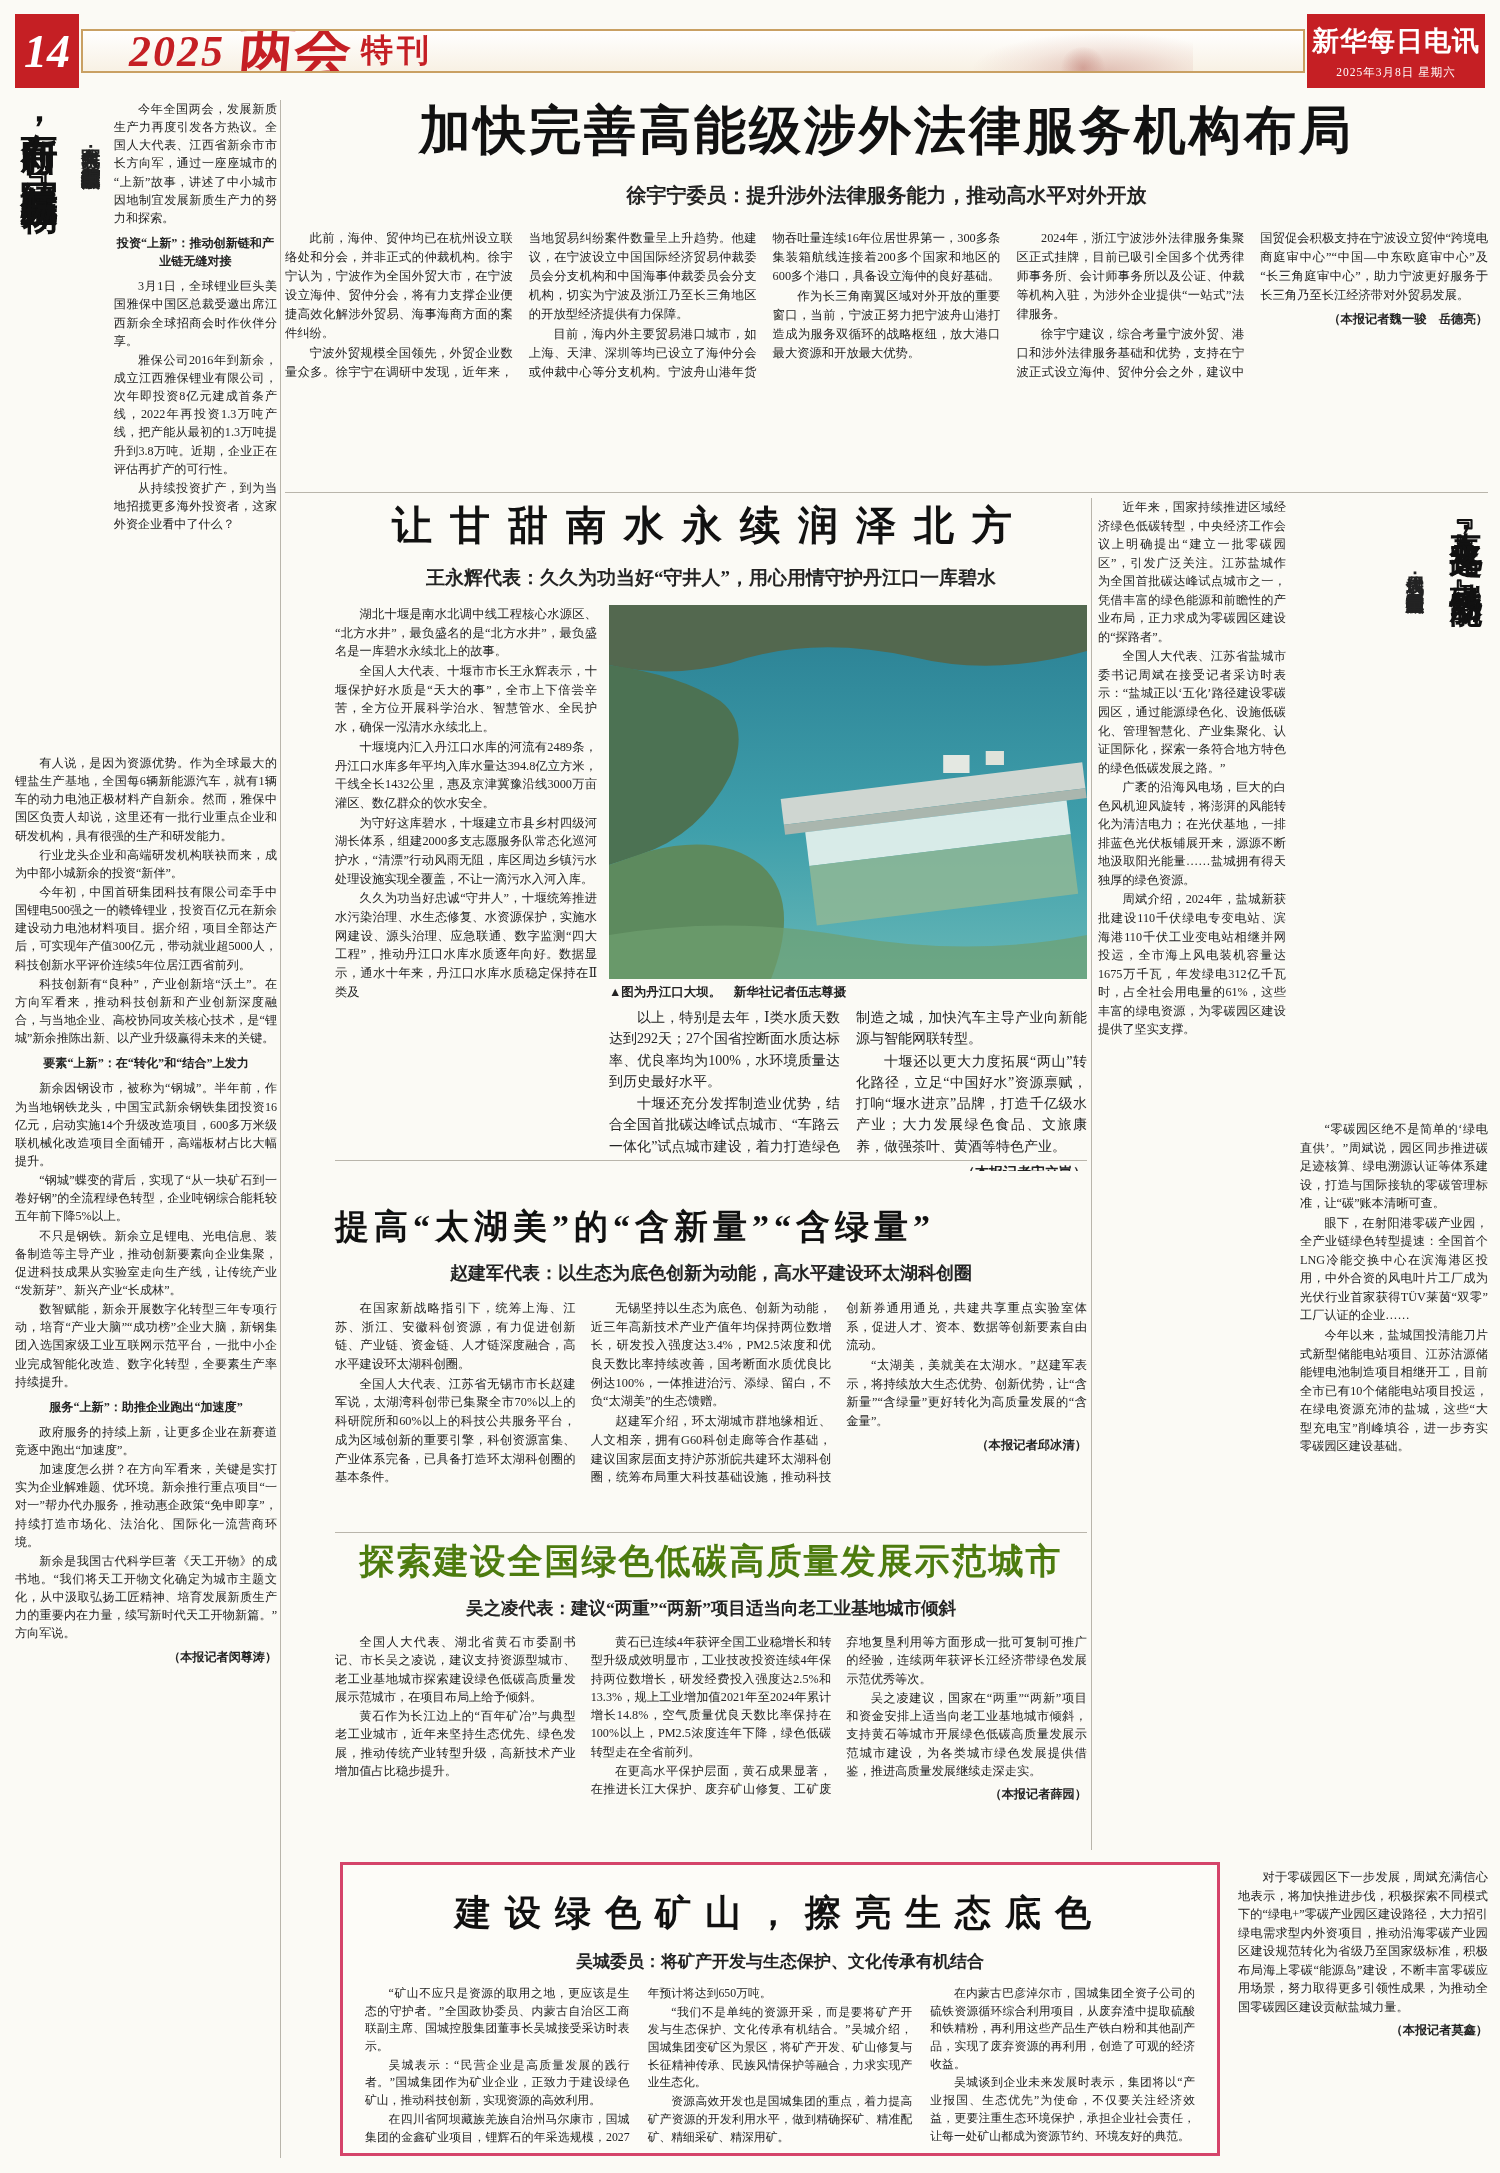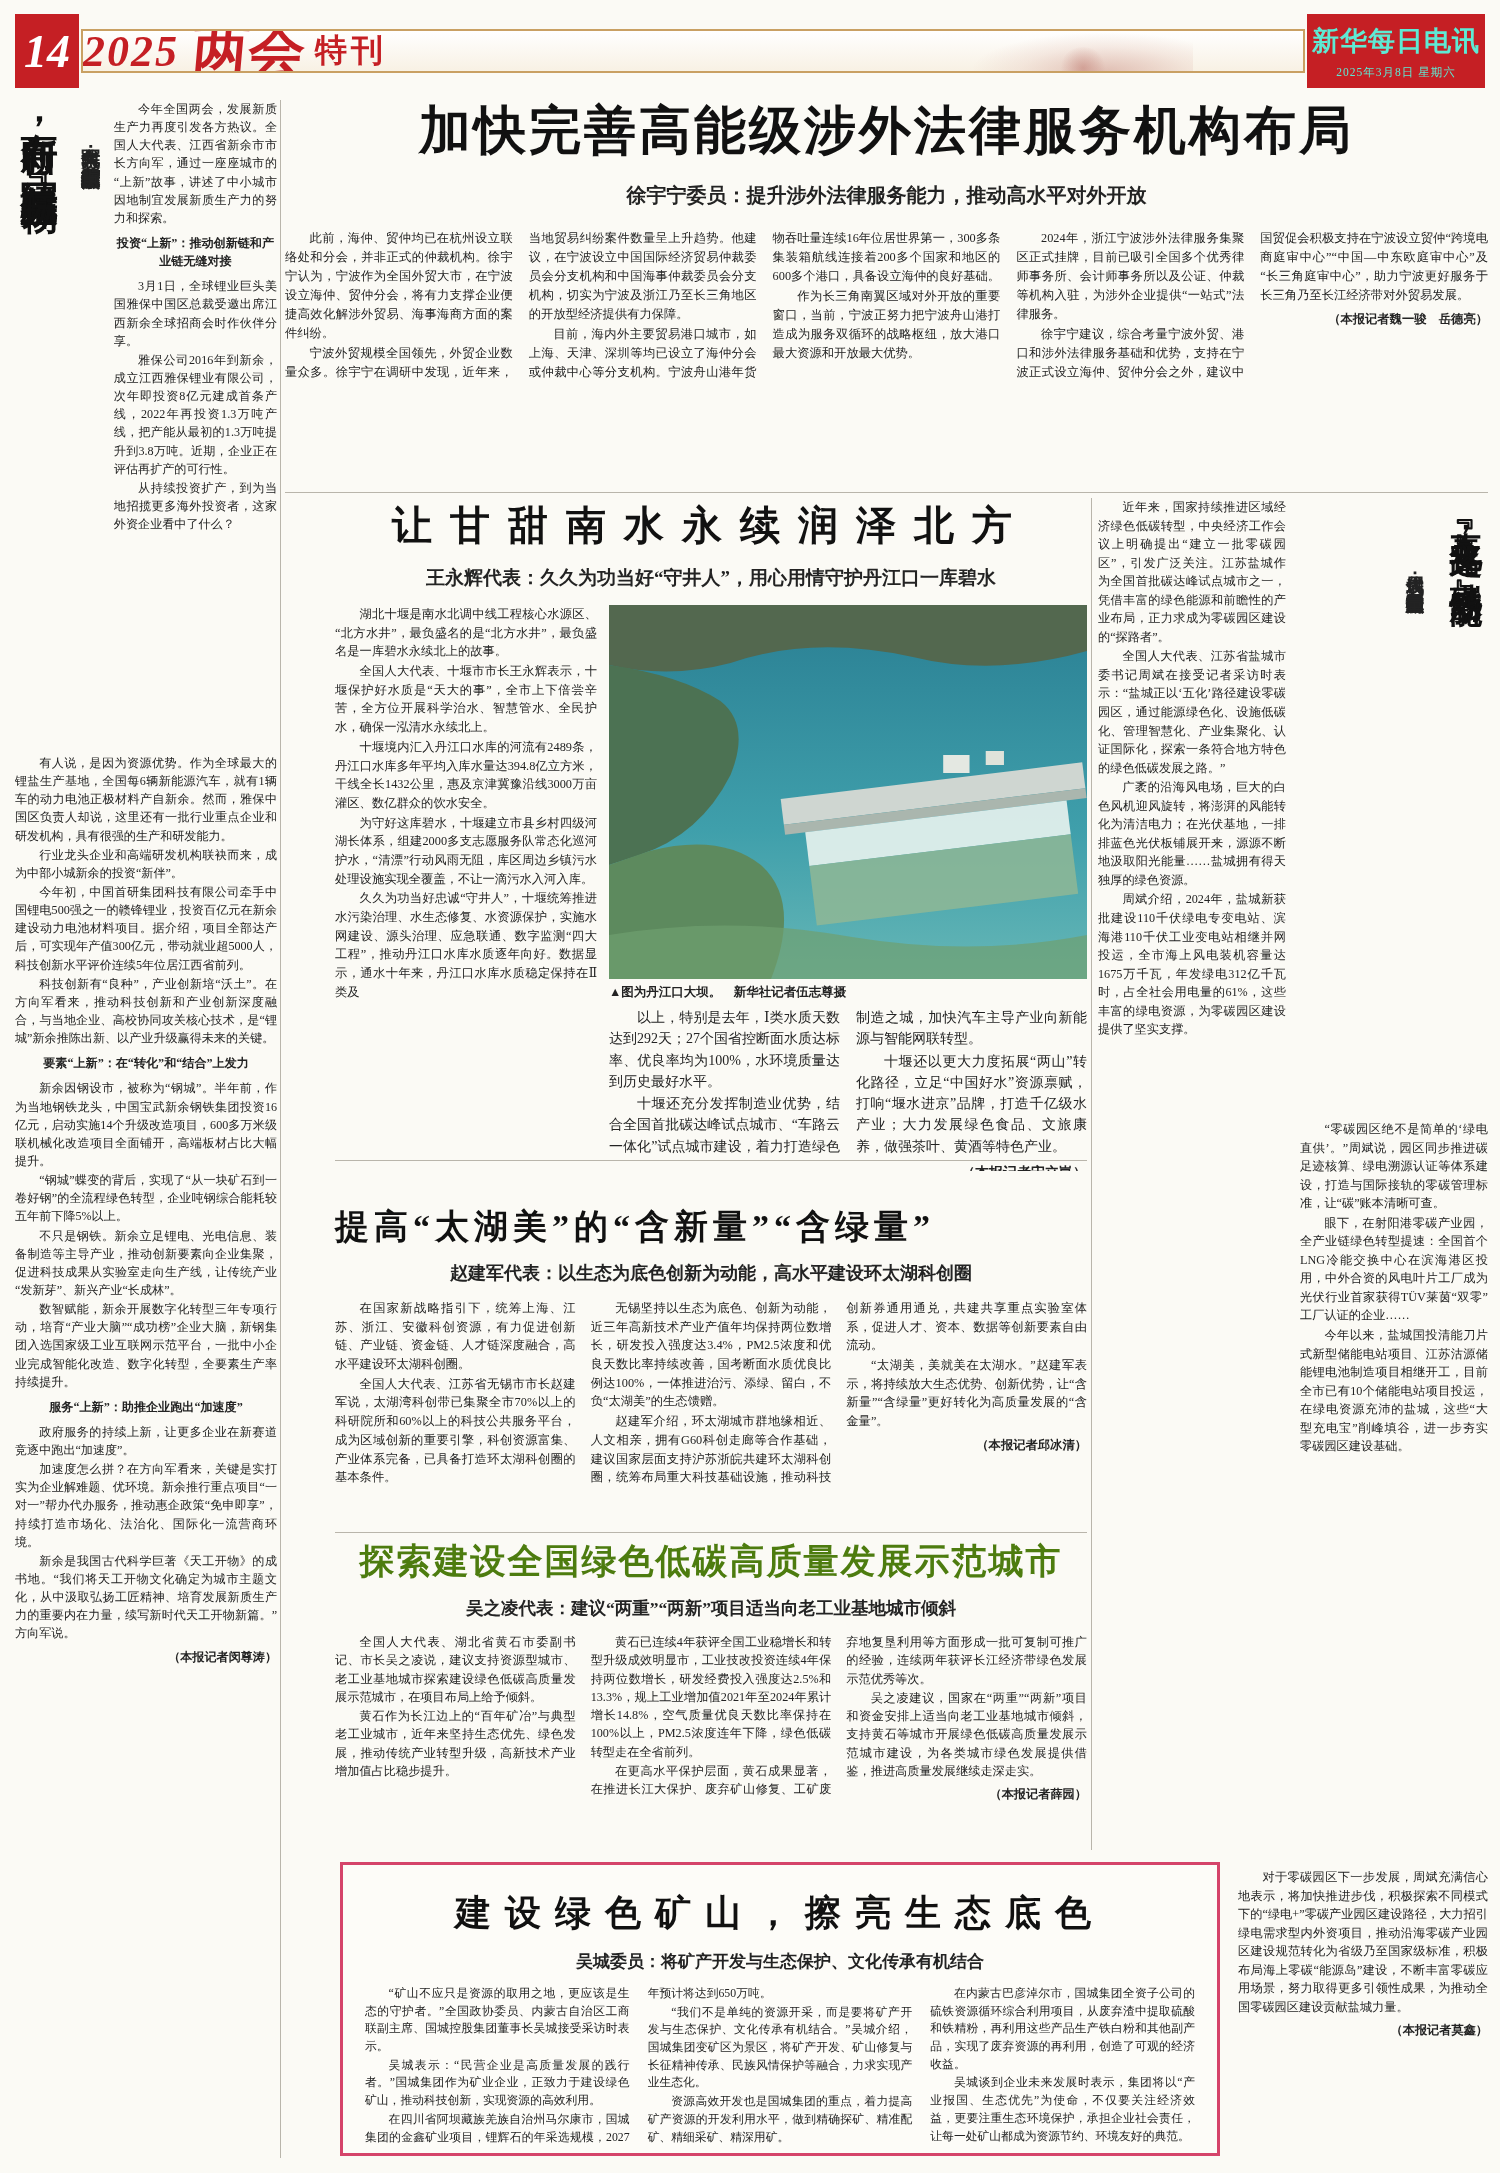--- a/index.html
+++ b/index.html
@@ -3,29 +3,29 @@
 <meta charset="utf-8">
 <style>
   html,body{margin:0;padding:0;background:#9a9a9a;}
   .page{position:relative;width:1500px;height:2173px;margin:0 auto;background:#fbfaf5;
         font-family:"Liberation Serif","DejaVu Serif",serif;color:#232323;overflow:hidden;}
   
   .hdr{position:absolute;left:15px;top:14px;width:1470px;height:74px;display:flex;}
   .pageno{width:64px;height:74px;background:#c51f24;color:#fff;display:flex;align-items:center;
           justify-content:center;font-size:46px;font-weight:900;font-style:italic;flex:0 0 auto;}
   .band{flex:1;box-sizing:border-box;border:2px solid #c9a063;background:linear-gradient(#ffffff,#f8f1e4);
-        display:flex;align-items:center;position:relative;overflow:hidden;margin:15px 2px;}
+        display:flex;align-items:center;padding-left:46px;position:relative;overflow:hidden;margin:15px 2px;}
   .band .y{color:#c51f24;font-size:44px;font-weight:900;font-style:italic;letter-spacing:2px;}
   .band .lh{color:#c51f24;font-size:56px;font-weight:900;margin:0 10px 0 14px;transform:skewX(-5deg);line-height:1;}
   .band .tk{color:#c51f24;font-size:32px;font-weight:900;letter-spacing:4px;}
   .rose{position:absolute;right:110px;top:2px;width:220px;height:70px;
         background:radial-gradient(ellipse at 60% 55%,rgba(205,150,140,.55),rgba(228,196,186,.3) 45%,transparent 72%);}
   .rose::after{content:"";position:absolute;left:86px;top:14px;width:48px;height:42px;border-radius:50%;
         background:radial-gradient(circle,rgba(190,120,110,.5),transparent 70%);}
-  .masthead{width:178px;height:74px;background:#c51f24;color:#5eead4;display:flex;flex-direction:column;
+  .masthead{width:178px;height:74px;background:#c51f24;color:#ffffff;display:flex;flex-direction:column;
         align-items:center;justify-content:center;flex:0 0 auto;}
   .m-title{font-size:27px;font-weight:900;letter-spacing:1px;}
   .m-date{font-size:11.5px;margin-top:6px;letter-spacing:1px;}
   
   .para{margin:0 0 1px 0;text-indent:2em;text-align:justify;}
   .subhead{font-weight:bold;text-align:center;text-indent:0;margin:7px 0;}
   .credit{font-weight:bold;text-align:right;text-indent:0;margin-top:5px;}
   .hrule{position:absolute;height:1px;background:#b9b5ab;}
   .vrule{position:absolute;width:1px;background:#b9b5ab;}
   .v-txt{writing-mode:vertical-rl;text-orientation:upright;}

